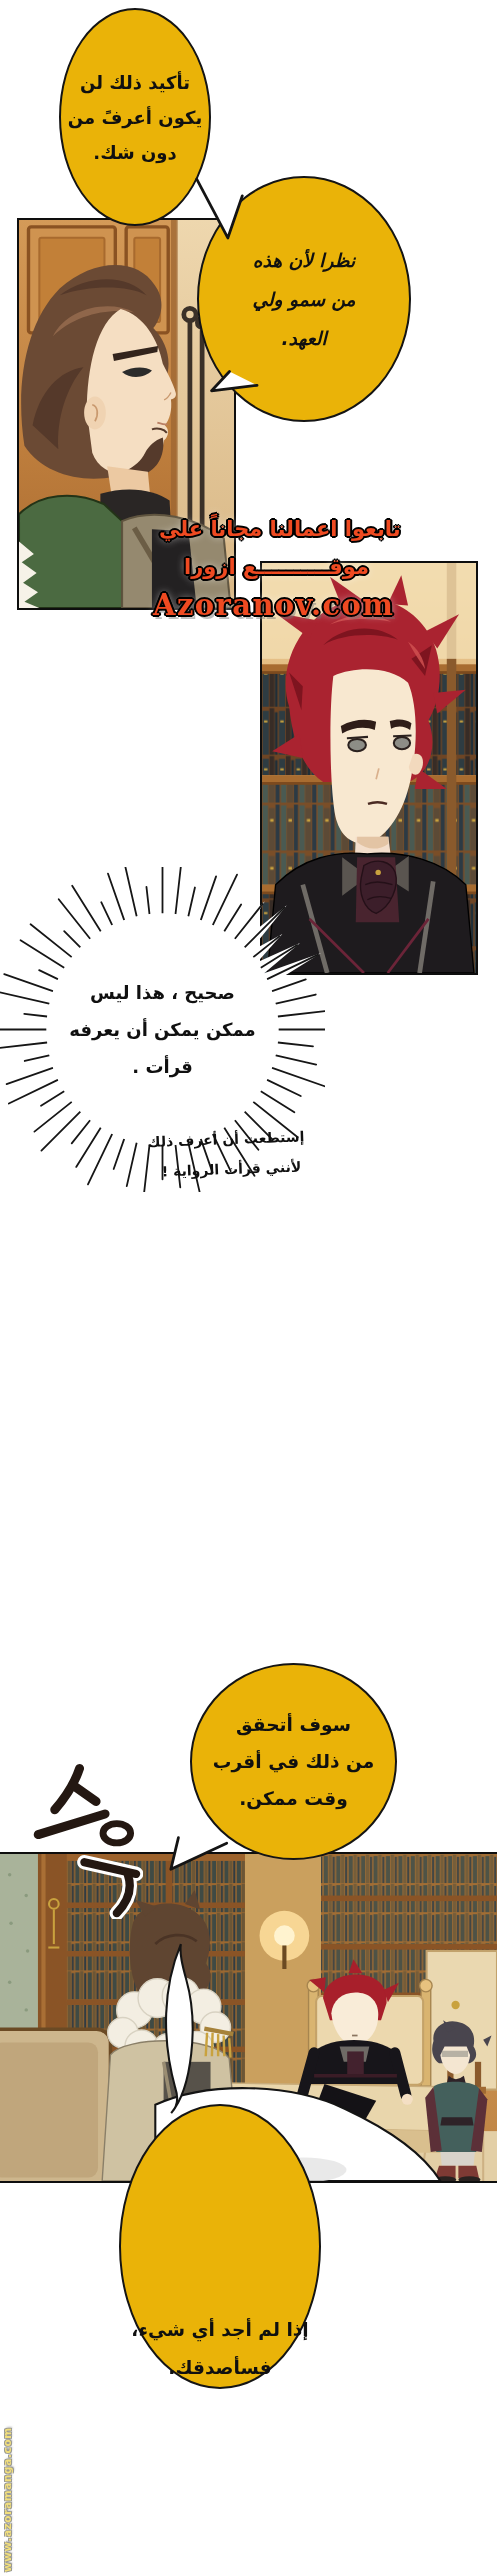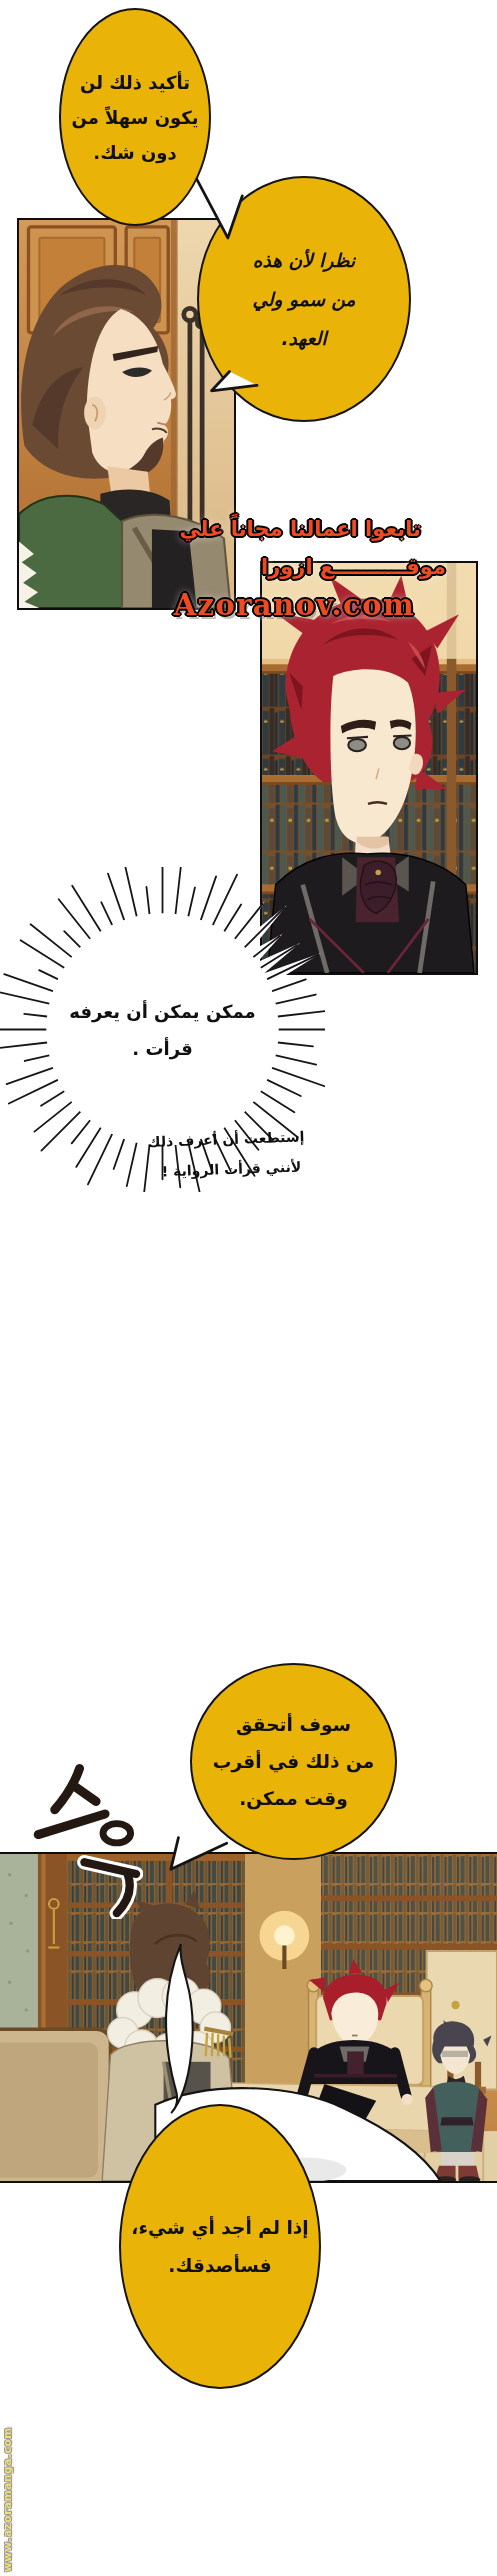--- a/index.html
+++ b/index.html
@@ -15,21 +15,21 @@
   .b2 .ln{font-size:18.6px;line-height:39px;}
   .b3 .ln{font-size:18.6px;line-height:37px;}
   .b4 .ln{font-size:18.6px;line-height:38px;}
   .tail{position:absolute;z-index:21;}
   .burst-wrap{position:absolute;left:0px;top:867px;width:325px;height:325px;z-index:15;}
   .burst-wrap svg{position:absolute;inset:0;}
   .burst-text{position:absolute;inset:0;display:flex;flex-direction:column;justify-content:center;align-items:center;text-align:center;}
   .burst-text .ln{font-size:18px;line-height:37px;white-space:nowrap;}
   .aside-note{position:absolute;left:157px;top:1124px;width:148px;text-align:center;transform:rotate(-2deg);z-index:16;}
   .aside-note .ln{font-size:14px;line-height:30px;font-weight:bold;white-space:nowrap;}
-  .promo{position:absolute;text-align:right;z-index:30;color:#ef4a21;
+  .promo{position:absolute;text-align:left;z-index:30;color:#ef4a21;
          text-shadow:-1.4px -1.4px 0 #000,1.4px -1.4px 0 #000,-1.4px 1.4px 0 #000,1.4px 1.4px 0 #000,0 -2.1px 0 #000,0 2.1px 0 #000,-2.1px 0 0 #000,2.1px 0 0 #000,0 0 8.3px rgba(255,255,255,.85);}
   .promo-ar{font-weight:bold;font-size:21px;direction:rtl;white-space:nowrap;}
   .promo-en{font-family:"DejaVu Serif",serif;font-weight:bold;font-size:29px;letter-spacing:1.4px;white-space:nowrap;
             text-shadow:-1.4px -1.4px 0 #000,1.4px -1.4px 0 #000,-1.4px 1.4px 0 #000,1.4px 1.4px 0 #000,0 -2.1px 0 #000,0 2.1px 0 #000,-2.1px 0 0 #000,2.1px 0 0 #000,2.8px 3.5px 0 rgba(110,110,110,.45),0 0 8.3px rgba(255,255,255,.8);}
   .vwm{position:absolute;left:1.4px;top:2395px;height:177px;z-index:30;
        writing-mode:vertical-rl;transform:rotate(180deg);
        font-size:10.4px;font-weight:bold;color:#f2df7c;letter-spacing:0.7px;white-space:nowrap;
        text-shadow:-0.7px -0.7px 0 #9a9a92,0.7px -0.7px 0 #9a9a92,-0.7px 0.7px 0 #9a9a92,0.7px 0.7px 0 #9a9a92,1.4px 1.4px 2.1px rgba(100,100,100,.6);}
   .sfx{position:absolute;left:12.4px;top:1753px;z-index:25;}
 </style>
@@ -329,21 +329,21 @@
       <path d="M225,362 C300,328 420,330 500,368 C560,396 612,430 638,472 L225,472 Z" fill="#ffffff" stroke="#141414" stroke-width="3"></path>
       <ellipse cx="330" cy="432" rx="88" ry="30" fill="#d9d9d9" opacity="0.8"></ellipse>
       <ellipse cx="440" cy="456" rx="62" ry="18" fill="#e3e3e3" opacity="0.8"></ellipse>
 
       <path d="M262,130 C236,192 234,266 254,338 C260,356 256,366 248,374 C278,338 288,246 270,182 C264,160 260,144 262,130 Z" fill="#ffffff" stroke="#141414" stroke-width="3"></path>
     </svg>
   </div>
 
   <div class="bubble b1 ar" style="left:59px;top:8.3px;width:152px;height:218px;">
     <span class="ln">تأكيد ذلك لن</span>
-    <span class="ln">يكون سهلاً من</span>
+    <span class="ln">يكون أعرفً من</span>
     <span class="ln">دون شك.</span>
   </div>
 
   <div class="bubble b2 ar" style="left:197px;top:176px;width:214px;height:246px;font-style:italic;">
     <span class="ln">نظرا لأن هذه</span>
     <span class="ln">من سمو ولي</span>
     <span class="ln">العهد.</span>
   </div>
 
   <svg class="tail" style="left:176px;top:148px;" width="76" height="97" viewBox="0 0 110 140">
@@ -415,20 +415,21 @@
         <line x1="353.8" y1="116.2" x2="411.2" y2="58.8" stroke="#161616" stroke-width="2.6" stroke-linecap="round"></line>
         <line x1="366.3" y1="130.3" x2="404.4" y2="99.9" stroke="#161616" stroke-width="2.6" stroke-linecap="round"></line>
         <line x1="377.2" y1="145.6" x2="429.7" y2="112.7" stroke="#161616" stroke-width="2.6" stroke-linecap="round"></line>
         <line x1="386.4" y1="162.1" x2="459.9" y2="126.7" stroke="#161616" stroke-width="2.6" stroke-linecap="round"></line>
         <line x1="393.6" y1="179.5" x2="442.2" y2="162.5" stroke="#161616" stroke-width="2.6" stroke-linecap="round"></line>
         <line x1="398.8" y1="197.6" x2="456.6" y2="184.4" stroke="#161616" stroke-width="2.6" stroke-linecap="round"></line>
         <line x1="401.9" y1="216.2" x2="483.3" y2="207.0" stroke="#161616" stroke-width="2.6" stroke-linecap="round"></line>
         <circle cx="235" cy="235" r="168" fill="#ffffff"></circle>
       </svg>
     <div class="burst-text ar">
+      <span class="ln">صحيح ، هذا ليس</span>
       <span class="ln">ممكن يمكن أن يعرفه</span>
       <span class="ln">قرأت .</span>
     </div>
   </div>
 
   <div class="aside-note ar">
     <span class="ln">إستطعت أن أعرف ذلك</span>
     <span class="ln">لأنني قرأت الرواية !</span>
   </div>
 
@@ -456,21 +457,21 @@
         <path d="M88,46 L122,70"></path>
       <path d="M135,88 L38,118"></path>
     </g>
     <ellipse cx="152" cy="116" rx="20" ry="14" fill="#ffffff" stroke="#241812" stroke-width="10"></ellipse>
     <g fill="none" stroke="#241812" stroke-width="12" stroke-linecap="round">
       <path d="M105,158 L180,175"></path>
         <path d="M168,176 Q178,205 152,232"></path>
     </g>
   </svg>
 
-  <div class="bubble b4 ar" style="left:119px;top:2104px;width:202px;height:285px;">
+  <div class="bubble b4 ar" style="left:119px;top:2104px;width:202px;height:285px;justify-content:flex-end;">
     <span class="ln">إذا لم أجد أي شيء،</span>
     <span class="ln">فسأصدقك.</span>
   </div>
 
   <div class="vwm">www.azoramanga.com</div>
 
 </div>
 
 
 </body></html>

